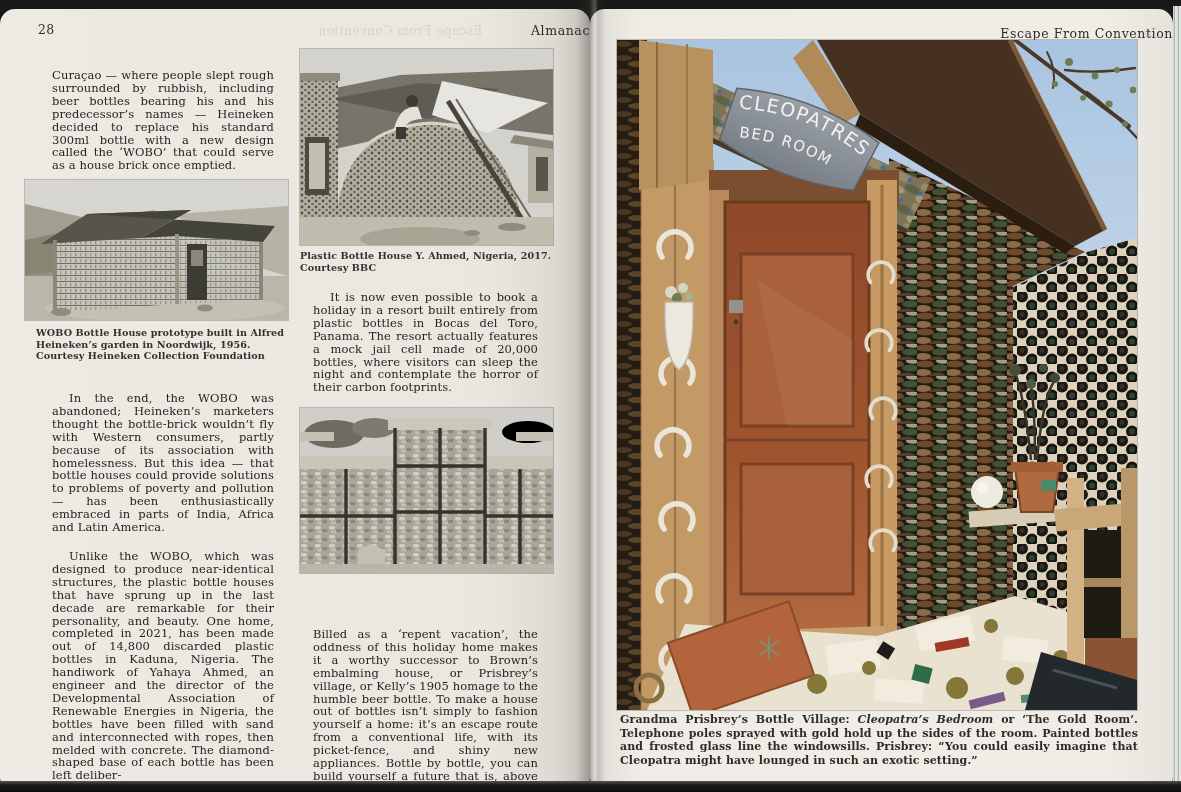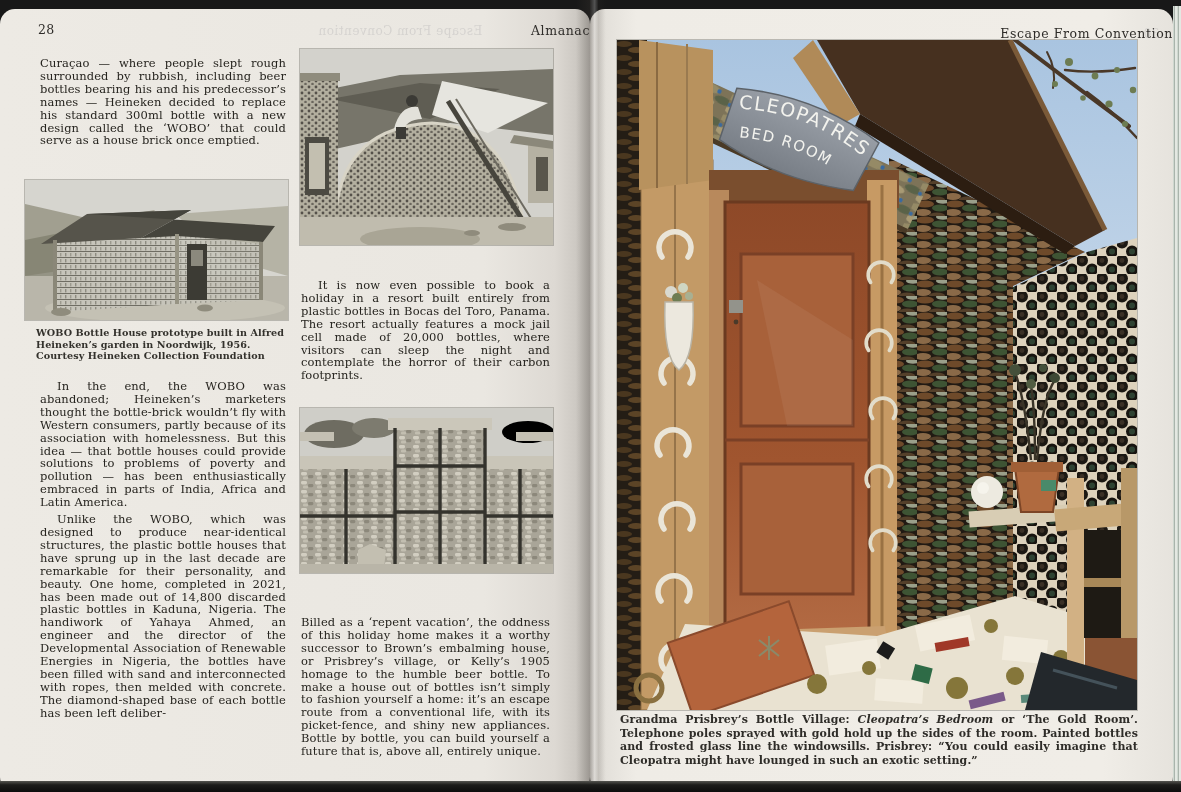--- a/index.html
+++ b/index.html
@@ -17,21 +17,21 @@
     background:repeating-linear-gradient(to right,#cfd8d0 0 1px,#aab4ac 1px 2px,#e4e8e2 2px 4px);}
   #bottom-strip{position:absolute;left:0;top:781px;width:1181px;height:11px;
     background:linear-gradient(to bottom,#555550 0%,#1c1c1a 35%,#0c0c0c 100%);}
   
   .folio{position:absolute;font-size:12.5px;color:#2e2c29;letter-spacing:.4px;}
   .runhead{position:absolute;width:100%;text-align:right;font-size:12.5px;color:#2e2c29;letter-spacing:.6px;}
   .ghost{position:absolute;color:rgba(105,105,118,.16);transform:scaleX(-1);font-size:12px;letter-spacing:.5px;}
   
   .col{position:absolute;width:254px;font-size:11.5px;line-height:12.9px;color:#26241f;
        text-align:justify;letter-spacing:.1px;}
-  .col p{margin:4px;}
+  .col p{margin:16px;}
   .col p.indent{text-indent:17px;}
   .caption{position:absolute;width:254px;font-size:9.6px;line-height:11.6px;font-weight:bold;
            color:#33312c;text-align:left;letter-spacing:.1px;}
   .photo{position:absolute;box-shadow:0 0 0 1px rgba(90,88,80,.35);}
   .photo svg{display:block;}
   
   #big-caption{position:absolute;left:620px;top:713px;width:518px;font-size:11px;line-height:13.6px;
     font-weight:bold;color:#2e2c28;text-align:justify;letter-spacing:.1px;}
   #big-caption .it{font-style:italic;}
 </style>
@@ -117,20 +117,21 @@
 
         <line x1="148" y1="52" x2="238" y2="196" stroke="#47453d" stroke-width="5"></line>
         <line x1="156" y1="50" x2="244" y2="190" stroke="#6d6a60" stroke-width="2"></line>
 
         <rect y="168" width="253" height="28" fill="#c0bcae"></rect>
         <ellipse cx="120" cy="190" rx="60" ry="12" fill="#a9a595"></ellipse>
         <ellipse cx="212" cy="178" rx="14" ry="4" fill="#8f8b7c"></ellipse>
         <ellipse cx="172" cy="184" rx="8" ry="3" fill="#8f8b7c"></ellipse>
       </svg>
     </div>
+    <div class="caption" style="left:300px;top:241px;">Plastic Bottle House Y. Ahmed, Nigeria, 2017. Courtesy BBC</div>
 
     <div class="col" style="left:297px;top:266px;width:257px;">
       <p class="indent">It is now even possible to book a holiday in a resort built entirely from plastic bottles in Bocas del Toro, Panama. The resort actually features a mock jail cell made of 20,000 bottles, where visitors can sleep the night and contemplate the horror of their carbon footprints.</p>
     </div>
 
     <div class="photo" style="left:300px;top:399px;">
       <svg width="253" height="165" viewBox="0 0 253 165">
         <defs>
           <pattern id="bag" width="14" height="9" patternUnits="userSpaceOnUse">
             <rect width="14" height="9" fill="#a9a598"></rect>

